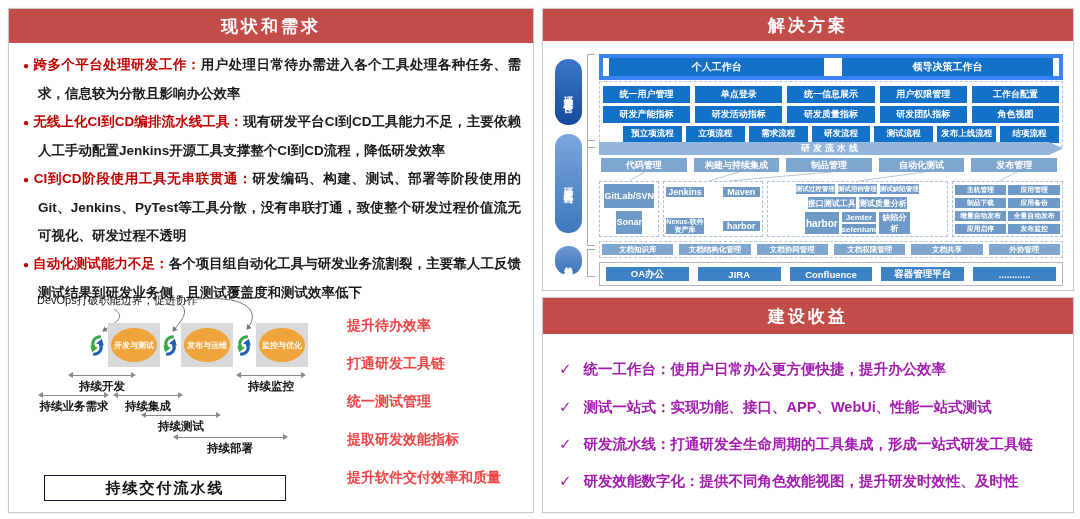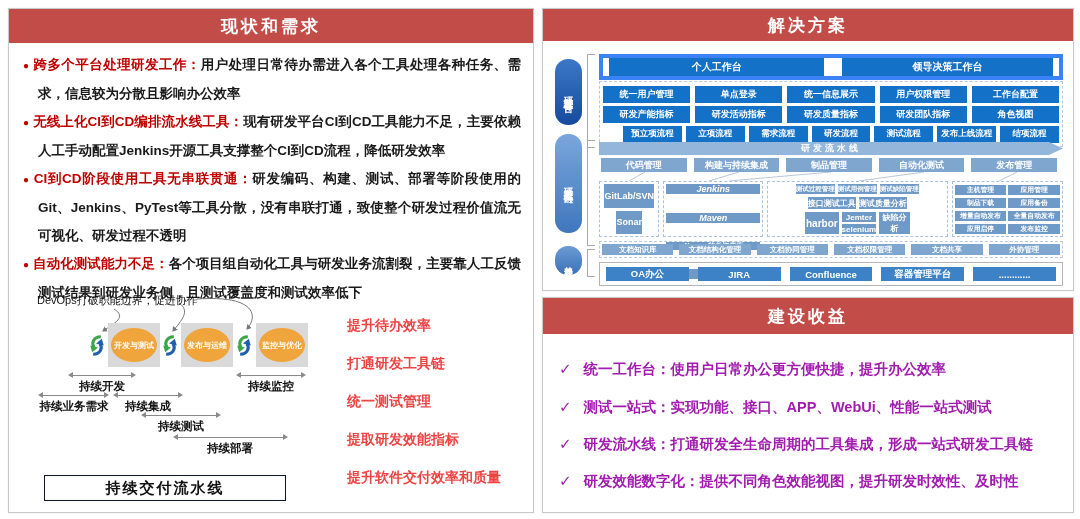--- a/index.html
+++ b/index.html
@@ -60,21 +60,21 @@
   .pl-banner{position:absolute;left:0;right:0;top:133px;height:13px;background:#94b6da;color:#fff;
     font-size:9px;font-weight:bold;letter-spacing:3px;display:flex;align-items:center;justify-content:center;
     clip-path:polygon(0 0,calc(100% - 14px) 0,100% 50%,calc(100% - 14px) 100%,0 100%);}
   .stages-row{position:absolute;left:2px;right:6px;top:149px;height:14px;display:flex;gap:7px;}
   .stages-row .bluebox{flex:1;background:#7fa6cf;font-size:9px;}
   .connectors{position:absolute;left:0;right:0;top:163px;height:9px;pointer-events:none;}
   .tools-row{position:absolute;left:0;right:0;top:172px;height:56px;display:flex;gap:4px;}
   .tgroup{border:1px dashed #a9c2dc;padding:2px;box-sizing:border-box;display:flex;gap:3px;align-items:center;}
   .tg-a{flex:0 0 13%;flex-direction:column;}
   .tg-a .bluebox{flex:1;background:#6f9ac7;font-size:9px;}
-  .tg-b{flex:0 0 21.5%;display:grid;grid-template-columns:1fr;grid-auto-rows:1fr;gap:19px;font-style:italic;}
+  .tg-b{flex:0 0 21.5%;display:grid;grid-template-columns:1fr 1fr;grid-auto-rows:1fr;gap:19px;}
   .tg-b .bluebox{background:#6f9ac7;font-size:9px;}
   .tg-b .small{font-size:7px;line-height:8px;}
   .tg-c{flex:1 1 auto;flex-direction:column;}
   .tg-c .trow{display:flex;gap:3px;}
   .tg-c .trow1{height:11px;}
   .tg-c .trow1 .bluebox{flex:1;background:#6f9ac7;font-size:6.5px;}
   .tg-c .trow2{height:13px;}
   .tg-c .trow2 .bluebox{flex:1;background:#6f9ac7;font-size:8px;}
   .tg-c .trow3{flex:1;}
   .tg-c .trow3 .bluebox{background:#6f9ac7;font-size:8px;}

